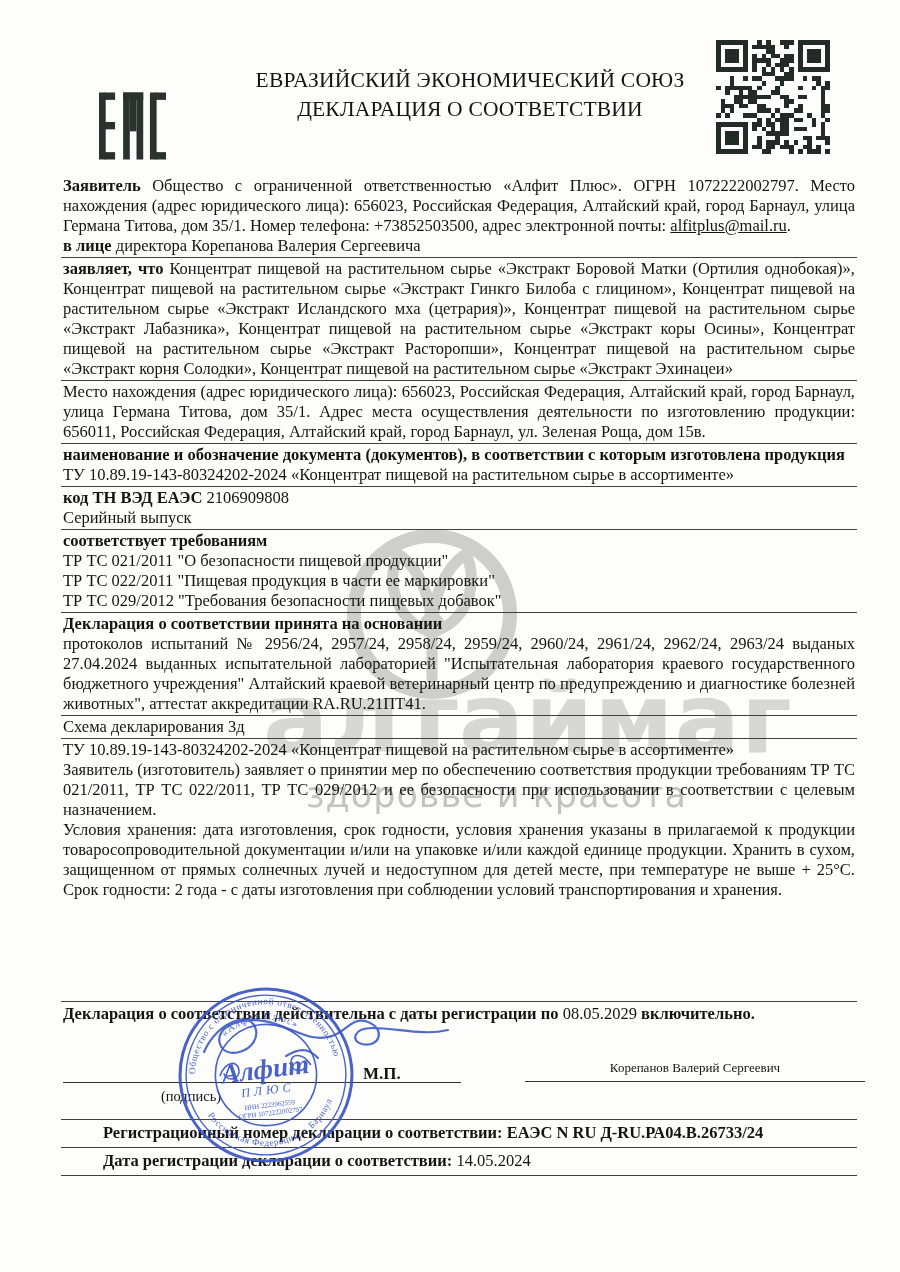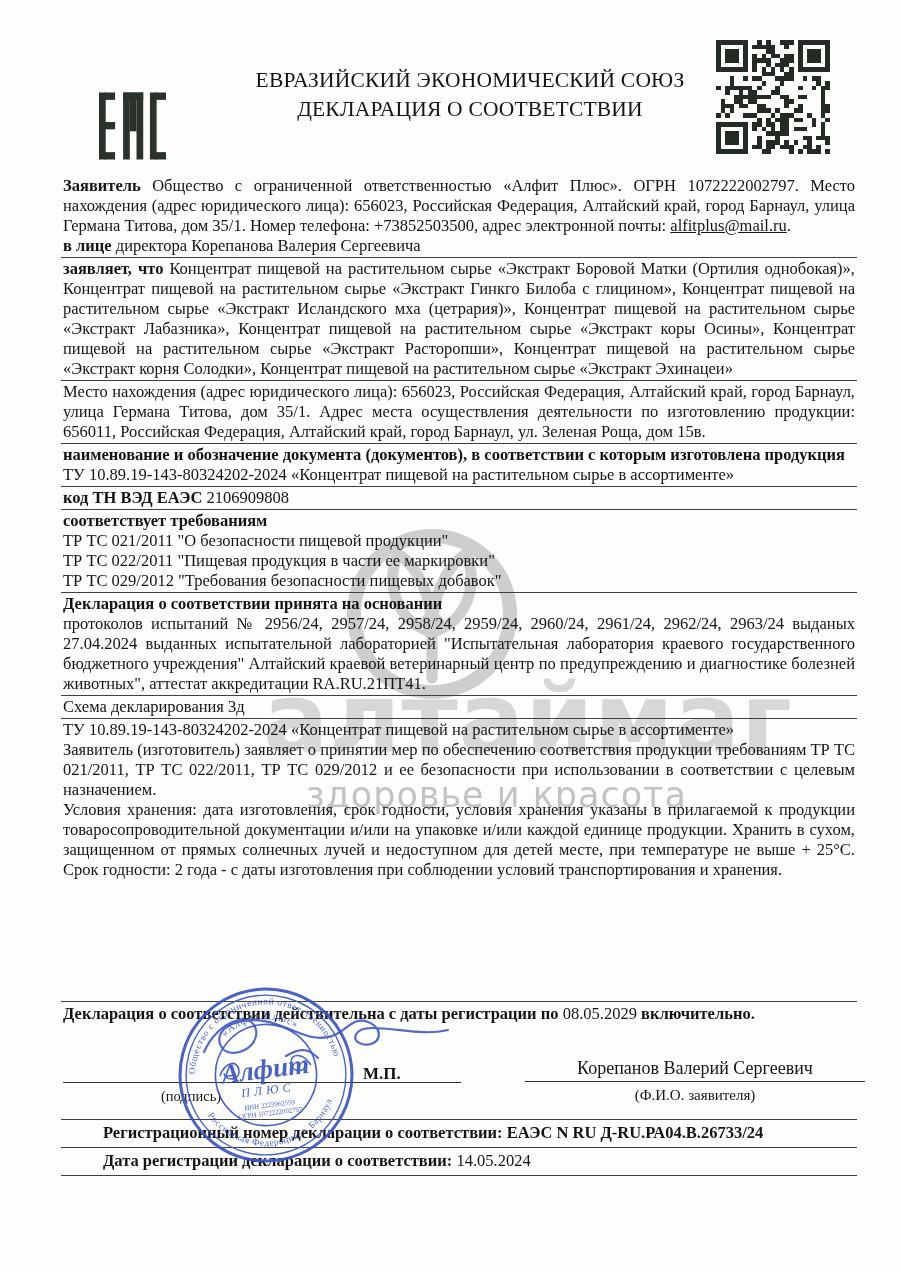--- a/index.html
+++ b/index.html
@@ -26,21 +26,21 @@
   .gap-top{margin-top:9px !important;}
   
   .bottom{position:absolute;left:63px;top:1000px;width:792px;font-size:16.5px;line-height:20px;}
   .bottom .rule{margin-left:-2px;}
   .validity{margin:2px 0 0 0;}
   .sigzone{position:relative;height:94px;}
   .sig-line{position:absolute;left:0;top:58px;width:398px;border-top:1.4px solid #333;}
   .sig-caption{position:absolute;left:48px;top:62px;width:160px;text-align:center;font-size:14.5px;}
   .mp{position:absolute;left:300px;top:40px;font-weight:bold;font-size:17px;}
   .fio-block{position:absolute;left:462px;top:34px;width:340px;text-align:center;}
-  .fio-name{border-bottom:1.4px solid #333;padding-bottom:3px;font-size:18px;}
+  .fio-name{border-bottom:1.4px solid #333;padding-bottom:3px;font-size:13px;}
   .fio-caption{font-size:15px;padding-top:3px;}
   .regrows{margin-top:0;}
   .regrows .row{padding:2px 0 3px;margin-left:40px;}
   
   .stamp{position:absolute;left:176px;top:984px;width:180px;height:182px;transform:rotate(-7deg);opacity:.92;}
   .ink{position:absolute;left:190px;top:1002px;width:300px;height:80px;opacity:.88;}
 </style>
 </head>
 <body>
 
@@ -300,20 +300,21 @@
     <p><b>в лице</b> <span>директора Корепанова Валерия Сергеевича</span></p>
     <hr class="rule">
     <p><b>заявляет, что</b> <span>Концентрат пищевой на растительном сырье «Экстракт Боровой Матки (Ортилия однобокая)», Концентрат пищевой на растительном сырье «Экстракт Гинкго Билоба с глицином», Концентрат пищевой на растительном сырье «Экстракт Исландского мха (цетрария)», Концентрат пищевой на растительном сырье «Экстракт Лабазника», Концентрат пищевой на растительном сырье «Экстракт коры Осины», Концентрат пищевой на растительном сырье «Экстракт Расторопши», Концентрат пищевой на растительном сырье «Экстракт корня Солодки»,  Концентрат пищевой на растительном сырье «Экстракт Эхинацеи»</span></p>
     <hr class="rule">
     <p>Место нахождения (адрес юридического лица): 656023, Российская Федерация, Алтайский край, город Барнаул, улица Германа Титова, дом 35/1. Адрес места осуществления деятельности по изготовлению продукции: 656011, Российская Федерация, Алтайский край, город Барнаул, ул. Зеленая Роща, дом 15в.</p>
     <hr class="rule">
     <p><b>наименование и обозначение документа (документов), в соответствии с которым изготовлена продукция</b></p>
     <p>ТУ 10.89.19-143-80324202-2024 «Концентрат пищевой на растительном сырье в ассортименте»</p>
     <hr class="rule">
     <p><b>код ТН ВЭД ЕАЭС</b> <span>2106909808</span></p>
+    <p>Серийный выпуск</p>
     <hr class="rule">
     <p><b>соответствует требованиям</b></p>
     <p>ТР ТС 021/2011 "О безопасности пищевой продукции"</p>
     <p>ТР ТС 022/2011 "Пищевая продукция в части ее маркировки"</p>
     <p>ТР ТС 029/2012 "Требования безопасности пищевых добавок"</p>
     <hr class="rule">
     <p><b>Декларация о соответствии принята на основании</b></p>
     <p>протоколов испытаний № 2956/24, 2957/24, 2958/24, 2959/24, 2960/24, 2961/24, 2962/24, 2963/24 выданых 27.04.2024 выданных испытательной лабораторией "Испытательная лаборатория краевого государственного бюджетного учреждения" Алтайский краевой ветеринарный центр по предупреждению и диагностике болезней животных", аттестат аккредитации RA.RU.21ПТ41.</p>
     <hr class="rule">
     <p>Схема декларирования 3д</p>
@@ -326,21 +327,20 @@
   <div class="bottom">
     <hr class="rule">
     <p class="validity"><b>Декларация о соответствии действительна с даты регистрации по </b><span>08.05.2029</span><b> включительно.</b></p>
 
     <div class="sigzone">
       <div class="sig-line"></div>
       <div class="sig-caption">(подпись)</div>
       <div class="mp">М.П.</div>
       <div class="fio-block">
         <div class="fio-name">Корепанов Валерий Сергеевич</div>
-        <div class="fio-caption">(Ф.И.О. заявителя)</div>
       </div>
     </div>
 
     <div class="regrows">
       <hr class="rule">
       <div class="row"><b>Регистрационный номер декларации о соответствии: </b><b>ЕАЭС N RU Д-RU.РА04.В.26733/24</b></div>
       <hr class="rule">
       <div class="row"><b>Дата регистрации декларации о соответствии: </b><span>14.05.2024</span></div>
       <hr class="rule">
     </div>

